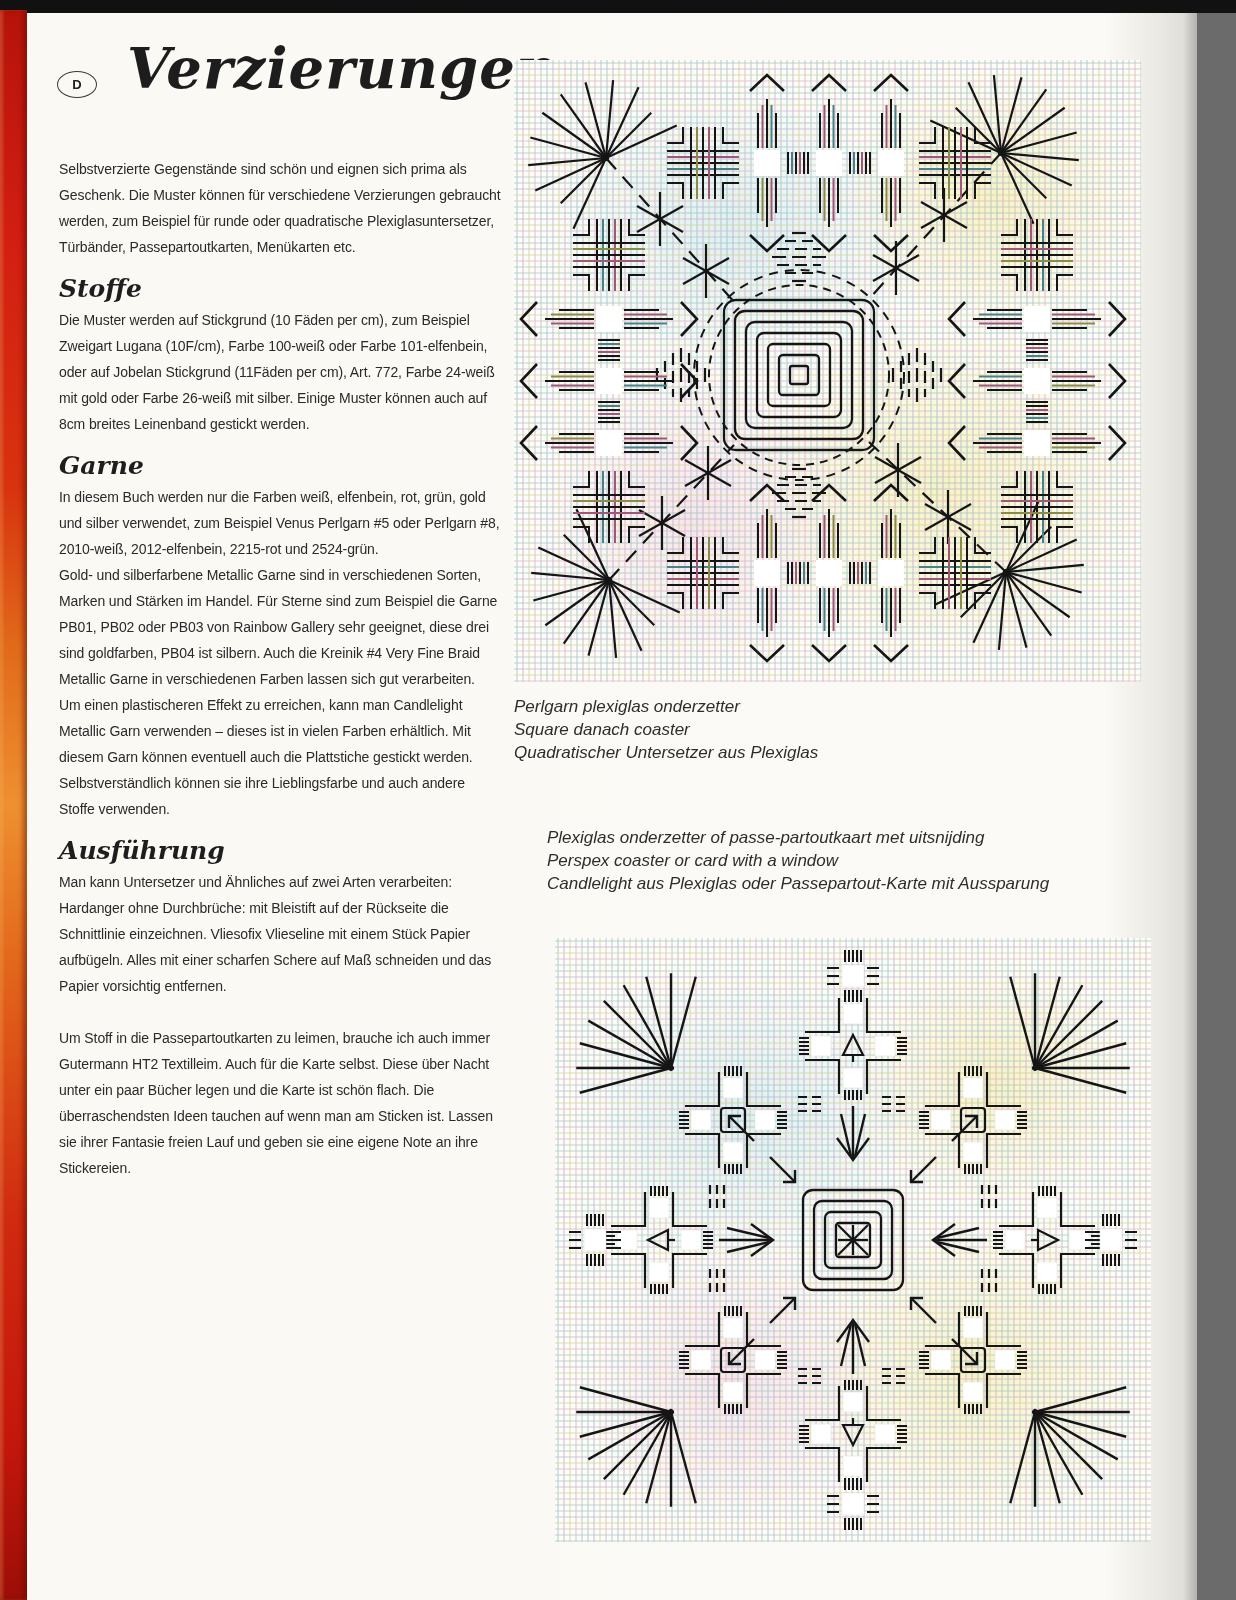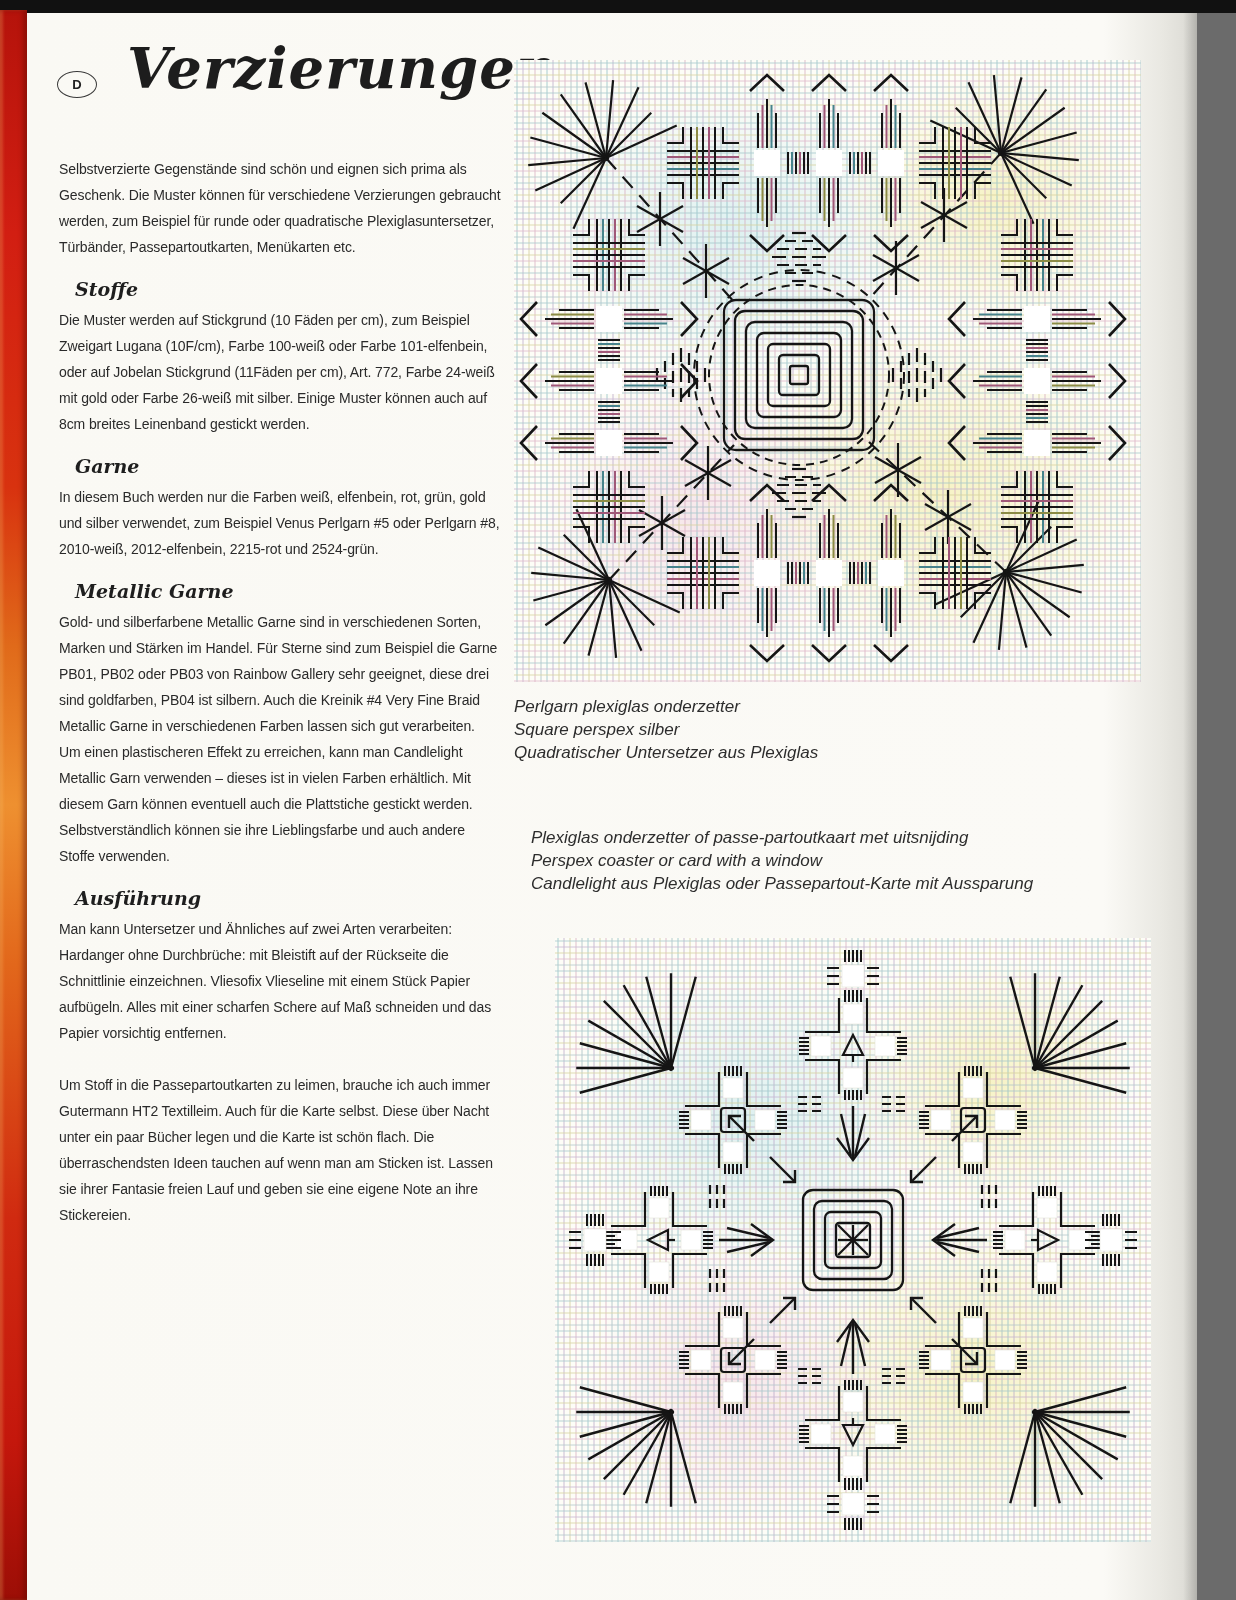--- a/index.html
+++ b/index.html
@@ -36,21 +36,21 @@
     position:absolute;left:72px;top:-4px;
     font-family:"DejaVu Serif",serif;font-style:italic;font-weight:600;
     font-size:56px;color:#1d1d1d;letter-spacing:1px;
   }
   
   .text-col{position:absolute;left:32px;top:143px;width:442px;color:#2a2a2a;}
   .text-col p{margin:0;font-size:14px;line-height:26px;letter-spacing:-0.1px;}
   .text-col p.gap{margin-top:26px;}
   .sec-heading{
     font-family:"DejaVu Serif",serif;font-style:italic;font-weight:600;
-    font-size:19px;line-height:30px;color:#1e1e1e;margin:14px 0 3px 16px;
+    font-size:25px;line-height:30px;color:#1e1e1e;margin:14px 0 3px 0;
   }
   
   .fig{position:absolute;background:#fdfdf7;}
   .fig svg{display:block;}
   .caption{
     position:absolute;font-style:italic;font-size:17px;line-height:23px;color:#2d2d2d;
   }
   .caption div{white-space:nowrap;}
 </style>
 </head>
@@ -274,21 +274,20 @@
 
   <div class="text-col">
     <p>Selbstverzierte Gegenstände sind schön und eignen sich prima als Geschenk. Die Muster können für verschiedene Verzierungen gebraucht werden, zum Beispiel für runde oder quadratische Plexiglasuntersetzer, Türbänder, Passepartoutkarten, Menükarten etc.</p>
 
     <div class="sec-heading">Stoffe</div>
     <p>Die Muster werden auf Stickgrund (10 Fäden per cm), zum Beispiel Zweigart Lugana (10F/cm), Farbe 100-weiß oder Farbe 101-elfenbein, oder auf Jobelan Stickgrund (11Fäden per cm), Art. 772, Farbe 24-weiß mit gold oder Farbe 26-weiß mit silber. Einige Muster können auch auf 8cm breites Leinenband gestickt werden.</p>
 
     <div class="sec-heading">Garne</div>
     <p>In diesem Buch werden nur die Farben weiß, elfenbein, rot, grün, gold und silber verwendet, zum Beispiel Venus Perlgarn #5 oder Perlgarn #8, 2010-weiß, 2012-elfenbein, 2215-rot und 2524-grün.</p>
 
-    <div class="sec-heading">Metallic Garne</div>
     <p>Gold- und silberfarbene Metallic Garne sind in verschiedenen Sorten, Marken und Stärken im Handel. Für Sterne sind zum Beispiel die Garne PB01, PB02 oder PB03 von Rainbow Gallery sehr geeignet, diese drei sind goldfarben, PB04 ist silbern. Auch die Kreinik #4 Very Fine Braid Metallic Garne in verschiedenen Farben lassen sich gut verarbeiten.</p>
     <p>Um einen plastischeren Effekt zu erreichen, kann man Candlelight Metallic Garn verwenden – dieses ist in vielen Farben erhältlich. Mit diesem Garn können eventuell auch die Plattstiche gestickt werden.</p>
     <p>Selbstverständlich können sie ihre Lieblingsfarbe und auch andere Stoffe verwenden.</p>
 
     <div class="sec-heading">Ausführung</div>
     <p>Man kann Untersetzer und Ähnliches auf zwei Arten verarbeiten:</p>
     <p>Hardanger ohne Durchbrüche: mit Bleistift auf der Rückseite die Schnittlinie einzeichnen. Vliesofix Vlieseline mit einem Stück Papier aufbügeln. Alles mit einer scharfen Schere auf Maß schneiden und das Papier vorsichtig entfernen.</p>
     <p class="gap">Um Stoff in die Passepartoutkarten zu leimen, brauche ich auch immer Gutermann HT2 Textilleim. Auch für die Karte selbst. Diese über Nacht unter ein paar Bücher legen und die Karte ist schön flach. Die überraschendsten Ideen tauchen auf wenn man am Sticken ist. Lassen sie ihrer Fantasie freien Lauf und geben sie eine eigene Note an ihre Stickereien.</p>
   </div>
 
@@ -339,25 +338,25 @@
 
       <use href="#c1row" transform="translate(315,103)"></use>
       <use href="#c1row" transform="translate(315,513) rotate(180)"></use>
       <use href="#c1row" transform="translate(95,321) rotate(90)"></use>
       <use href="#c1row" transform="translate(523,321) rotate(-90)"></use>
     </svg>
   </div>
 
   <div class="caption" style="left:487px;top:682px;">
     <div>Perlgarn plexiglas onderzetter</div>
-    <div>Square perspex silber</div>
+    <div>Square danach coaster</div>
     <div>Quadratischer Untersetzer aus Plexiglas</div>
   </div>
 
-  <div class="caption" style="left:504px;top:813px;">
+  <div class="caption" style="left:520px;top:813px;">
     <div>Plexiglas onderzetter of passe-partoutkaart met uitsnijding</div>
     <div>Perspex coaster or card with a window</div>
     <div>Candlelight aus Plexiglas oder Passepartout-Karte mit Aussparung</div>
   </div>
 
   <div class="fig" style="left:528px;top:925px;width:596px;height:604px;">
     <svg width="596" height="604" viewBox="0 0 596 604">
       <rect width="596" height="604" fill="#fdfdf7"></rect>
       <rect x="20" y="30" width="350" height="300" fill="url(#tC)"></rect>
       <rect x="250" y="280" width="340" height="310" fill="url(#tY)"></rect>

